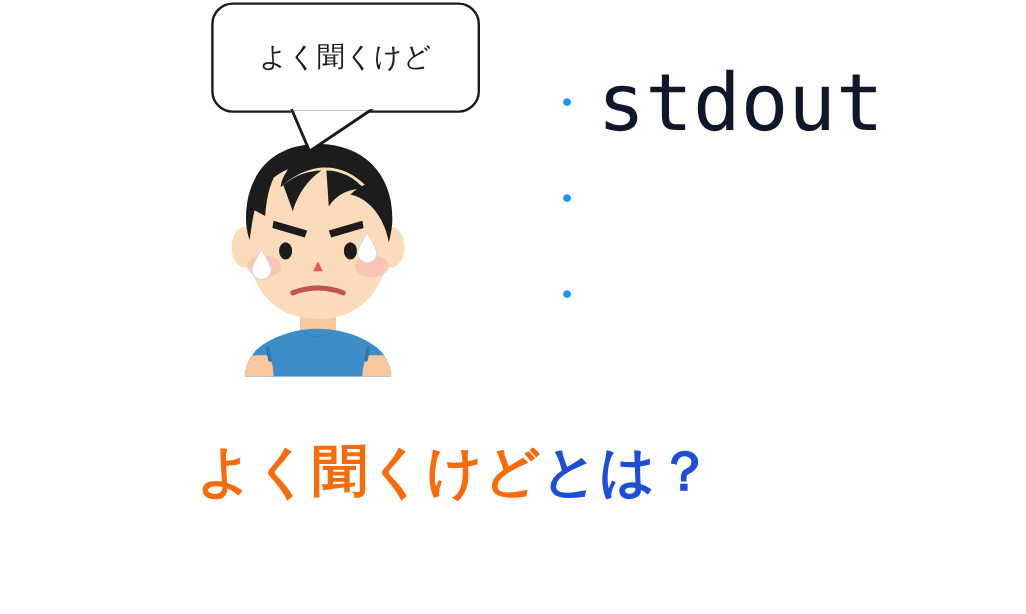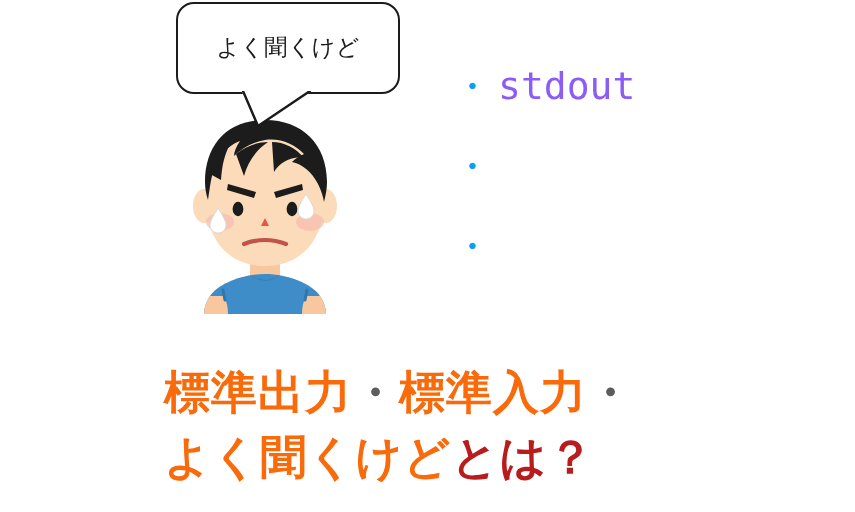--- a/index.html
+++ b/index.html
@@ -78,43 +78,43 @@
   .stream-bullet {
     font-size: 40px;
     line-height: 1;
     color: #0d9bf5;
     width: 46px;
     flex: none;
     text-align: left;
   }
   .stream-label {
     font-family: "DejaVu Sans Mono", "Liberation Mono", monospace;
-    font-size: 38px;
+    font-size: 66px;
     line-height: 1;
-    color: #8b5cf6;
+    color: #0f172a;
     letter-spacing: 0px;
   }
 
   
   #headline {
     position: absolute;
     left: 164px;
     top: 360px;
     width: 560px;
     font-size: 46px;
     font-weight: bold;
     line-height: 1.42;
     letter-spacing: 1px;
     color: #f96a0a;
   }
   #headline .sep {
     color: #5c5c5c;
   }
   #headline .tail {
-    color: #b91c1c;
+    color: #1d4ed8;
     text-align: right;
   }
   .hl-line {
     white-space: nowrap;
   }
 </style>
 </head>
 <body>
 
 <div id="speech-bubble">
@@ -199,15 +199,14 @@
   </div>
   <div class="stream-row">
     <span class="stream-bullet">・</span>
   </div>
   <div class="stream-row">
     <span class="stream-bullet">・</span>
   </div>
 </div>
 
 <div id="headline">
-  <div class="hl-line"><span>標準出力</span><span class="sep">・</span><span>標準入力</span><span class="sep">・</span></div>
   <div class="hl-line"><span>よく聞くけど</span><span class="tail">とは？</span></div>
 </div>
 
 </body></html>

